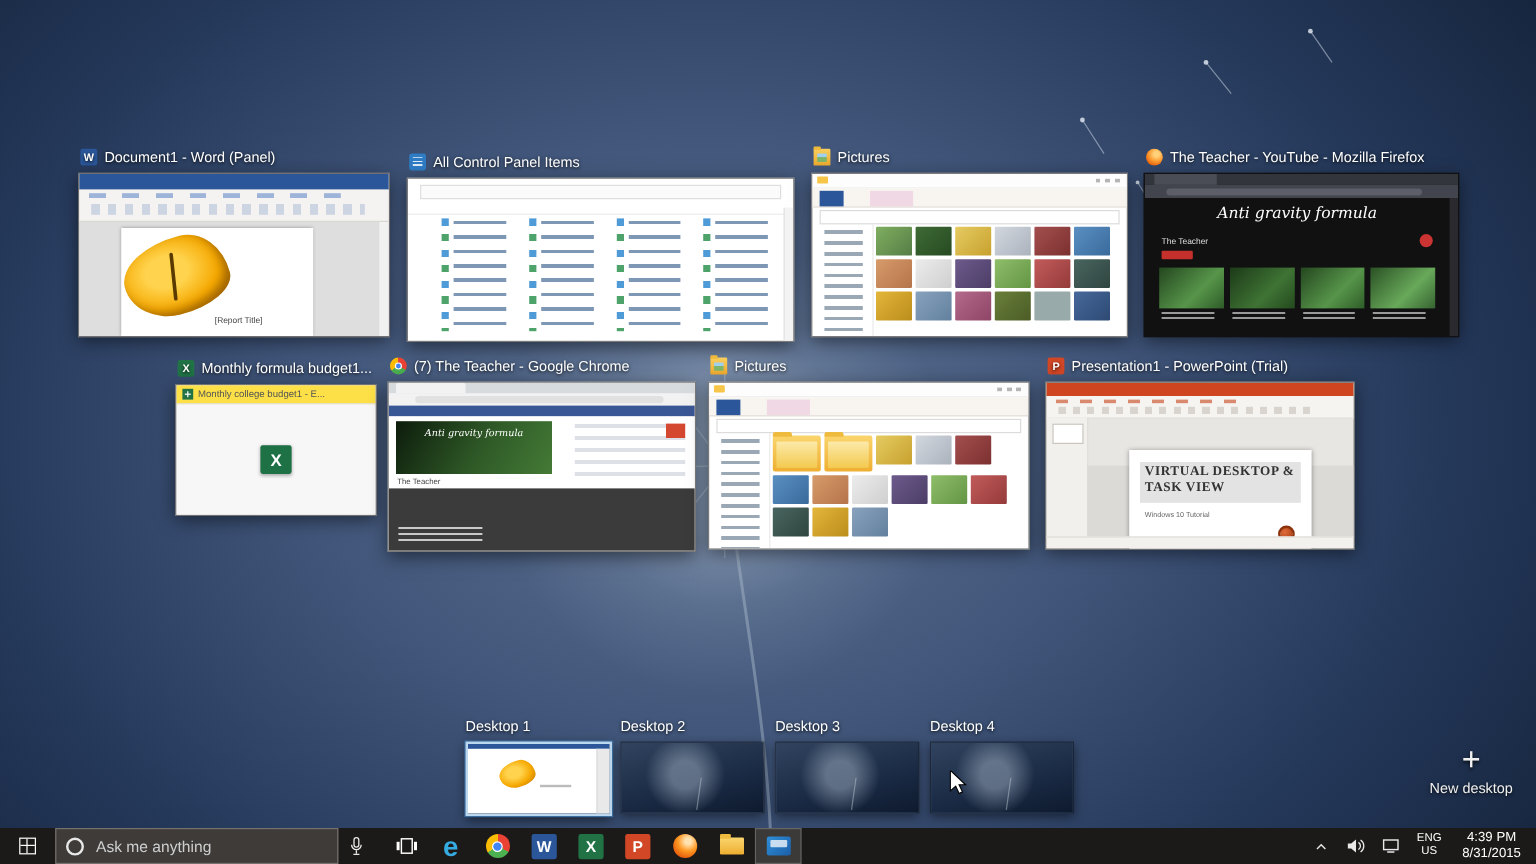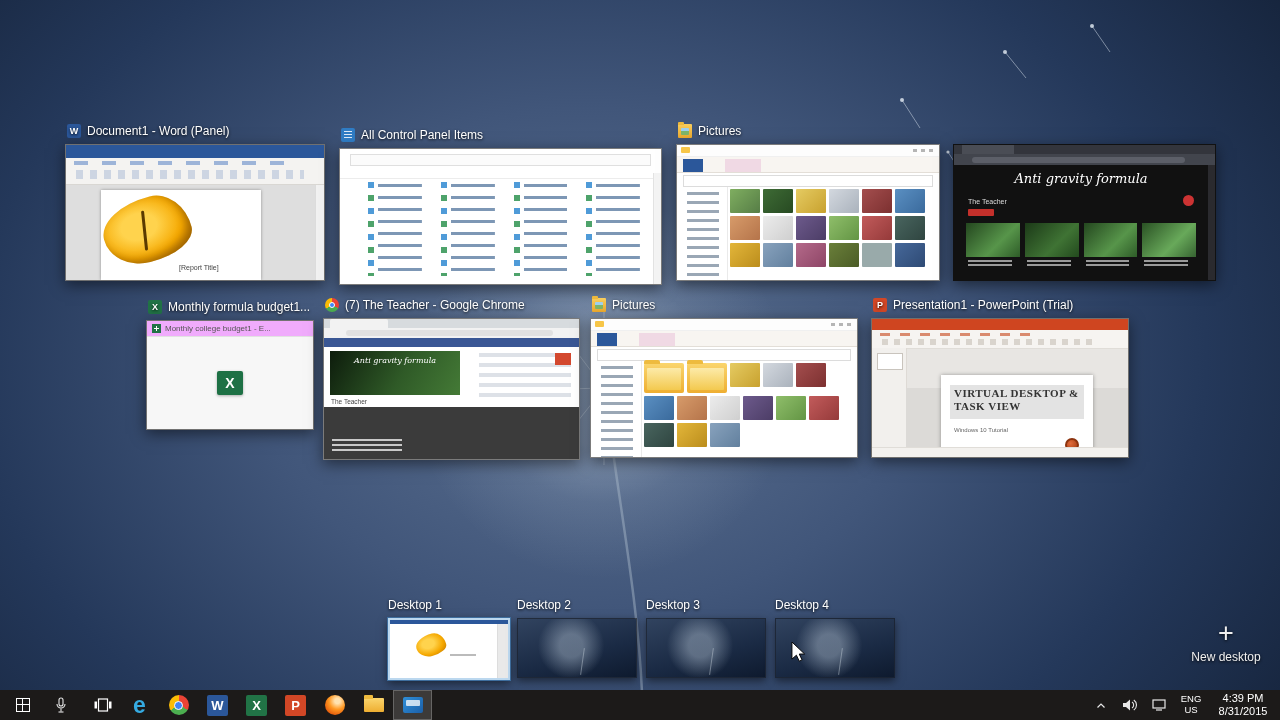--- a/index.html
+++ b/index.html
@@ -134,21 +134,21 @@
   .ff-sub{position:absolute;left:14px;top:44px;width:26px;height:7px;background:#c4302b;border-radius:1px;}
   .ff-videos{position:absolute;left:12px;right:12px;top:58px;display:flex;gap:5px;}
   .ff-videos i{flex:1;height:34px;background:linear-gradient(135deg,#24471f,#57954a 60%,#2e5c28);position:relative;}
   .ff-videos i::after{content:"";position:absolute;left:2px;bottom:-9px;right:8px;height:6px;
     background:repeating-linear-gradient(to bottom,#9a9a9a 0 2px,transparent 2px 4px);}
   .ff-videos i:nth-child(2){background:linear-gradient(135deg,#1c3a18,#3f7334 60%,#234a1e);}
   .ff-videos i:nth-child(4){background:linear-gradient(135deg,#2a5124,#68a95a 60%,#366331);}
   .ff-scroll{position:absolute;right:0;top:20px;bottom:0;width:7px;background:#2a2a2e;}
   
   .app-excel{background:#ececec;}
-  .xl-head{height:15px;background:#f0abfc;border-bottom:1px solid #e2e2e2;display:flex;align-items:center;gap:4px;padding:0 5px;}
+  .xl-head{height:15px;background:#fde047;border-bottom:1px solid #e2e2e2;display:flex;align-items:center;gap:4px;padding:0 5px;}
   .xl-ico{width:9px;height:9px;background:#217346;flex:0 0 auto;position:relative;}
   .xl-ico::after{content:"";position:absolute;left:2px;top:2px;right:2px;bottom:2px;
     background:linear-gradient(#fff,#fff) center/100% 1px no-repeat,linear-gradient(#fff,#fff) center/1px 100% no-repeat;}
   .xl-title{font-size:8px;color:#555;white-space:nowrap;overflow:hidden;}
   .xl-body{position:absolute;top:16px;bottom:0;left:0;right:0;background:#f7f7f7;display:flex;align-items:center;justify-content:center;}
   .xl-big{width:26px;height:24px;background:#1e7145;color:#fff;font-weight:bold;font-size:14px;display:flex;align-items:center;justify-content:center;border-radius:2px;box-shadow:0 1px 3px rgba(0,0,0,.3);}
   
   .app-chrome{background:#fff;}
   .cr-tabs{height:9px;background:#d7dbde;}
   .cr-tab{display:block;width:58px;height:9px;background:#f2f2f2;margin-left:6px;border-radius:2px 2px 0 0;}
@@ -348,20 +348,24 @@
         <i class="ph"></i>
         <i class="ph"></i>
         <i class="ph"></i>
         <i class="ph"></i>
         <i class="ph"></i>
     </div>
   </div>
 </div>
 
 <div class="tv-win w3">
+  <div class="tv-title">
+    <span class="ti ti-firefox"></span>
+    <span>The Teacher - YouTube - Mozilla Firefox</span>
+  </div>
   <div class="thumb app-firefox">
     <div class="ff-top">
         <span class="ff-tab"></span>
       </div>
     <div class="ff-nav">
         <span class="ff-url"></span>
       </div>
     <div class="ff-page">
       <div class="ff-heading">Anti gravity formula</div>
       <div class="ff-avatar"></div>
@@ -513,20 +517,24 @@
 
 <div class="new-desktop">
   <div class="nd-plus">+</div>
   <div class="nd-label">New desktop</div>
 </div>
 
 <div class="taskbar">
   <div class="tb-start">
       <span class="win-logo"></span>
     </div>
+  <div class="tb-search">
+    <span class="cortana-ring"></span>
+    <input type="text" readonly="" placeholder="Ask me anything" style="">
+  </div>
   <div class="tb-icon-btn">
     <svg width="12" height="17" viewBox="0 0 12 17">
       <rect x="4" y="1" width="4" height="8" rx="2" fill="none" stroke="#e8e8e8" stroke-width="1.1"></rect>
       <path d="M2 7 a4 4 0 0 0 8 0" fill="none" stroke="#e8e8e8" stroke-width="1.1"></path>
       <line x1="6" y1="11.5" x2="6" y2="14.5" stroke="#e8e8e8" stroke-width="1.1"></line>
       <line x1="3.5" y1="15" x2="8.5" y2="15" stroke="#e8e8e8" stroke-width="1.1"></line>
     </svg>
   </div>
   <div class="tb-gap"></div>
   <div class="tb-icon-btn" style="width:34px">

